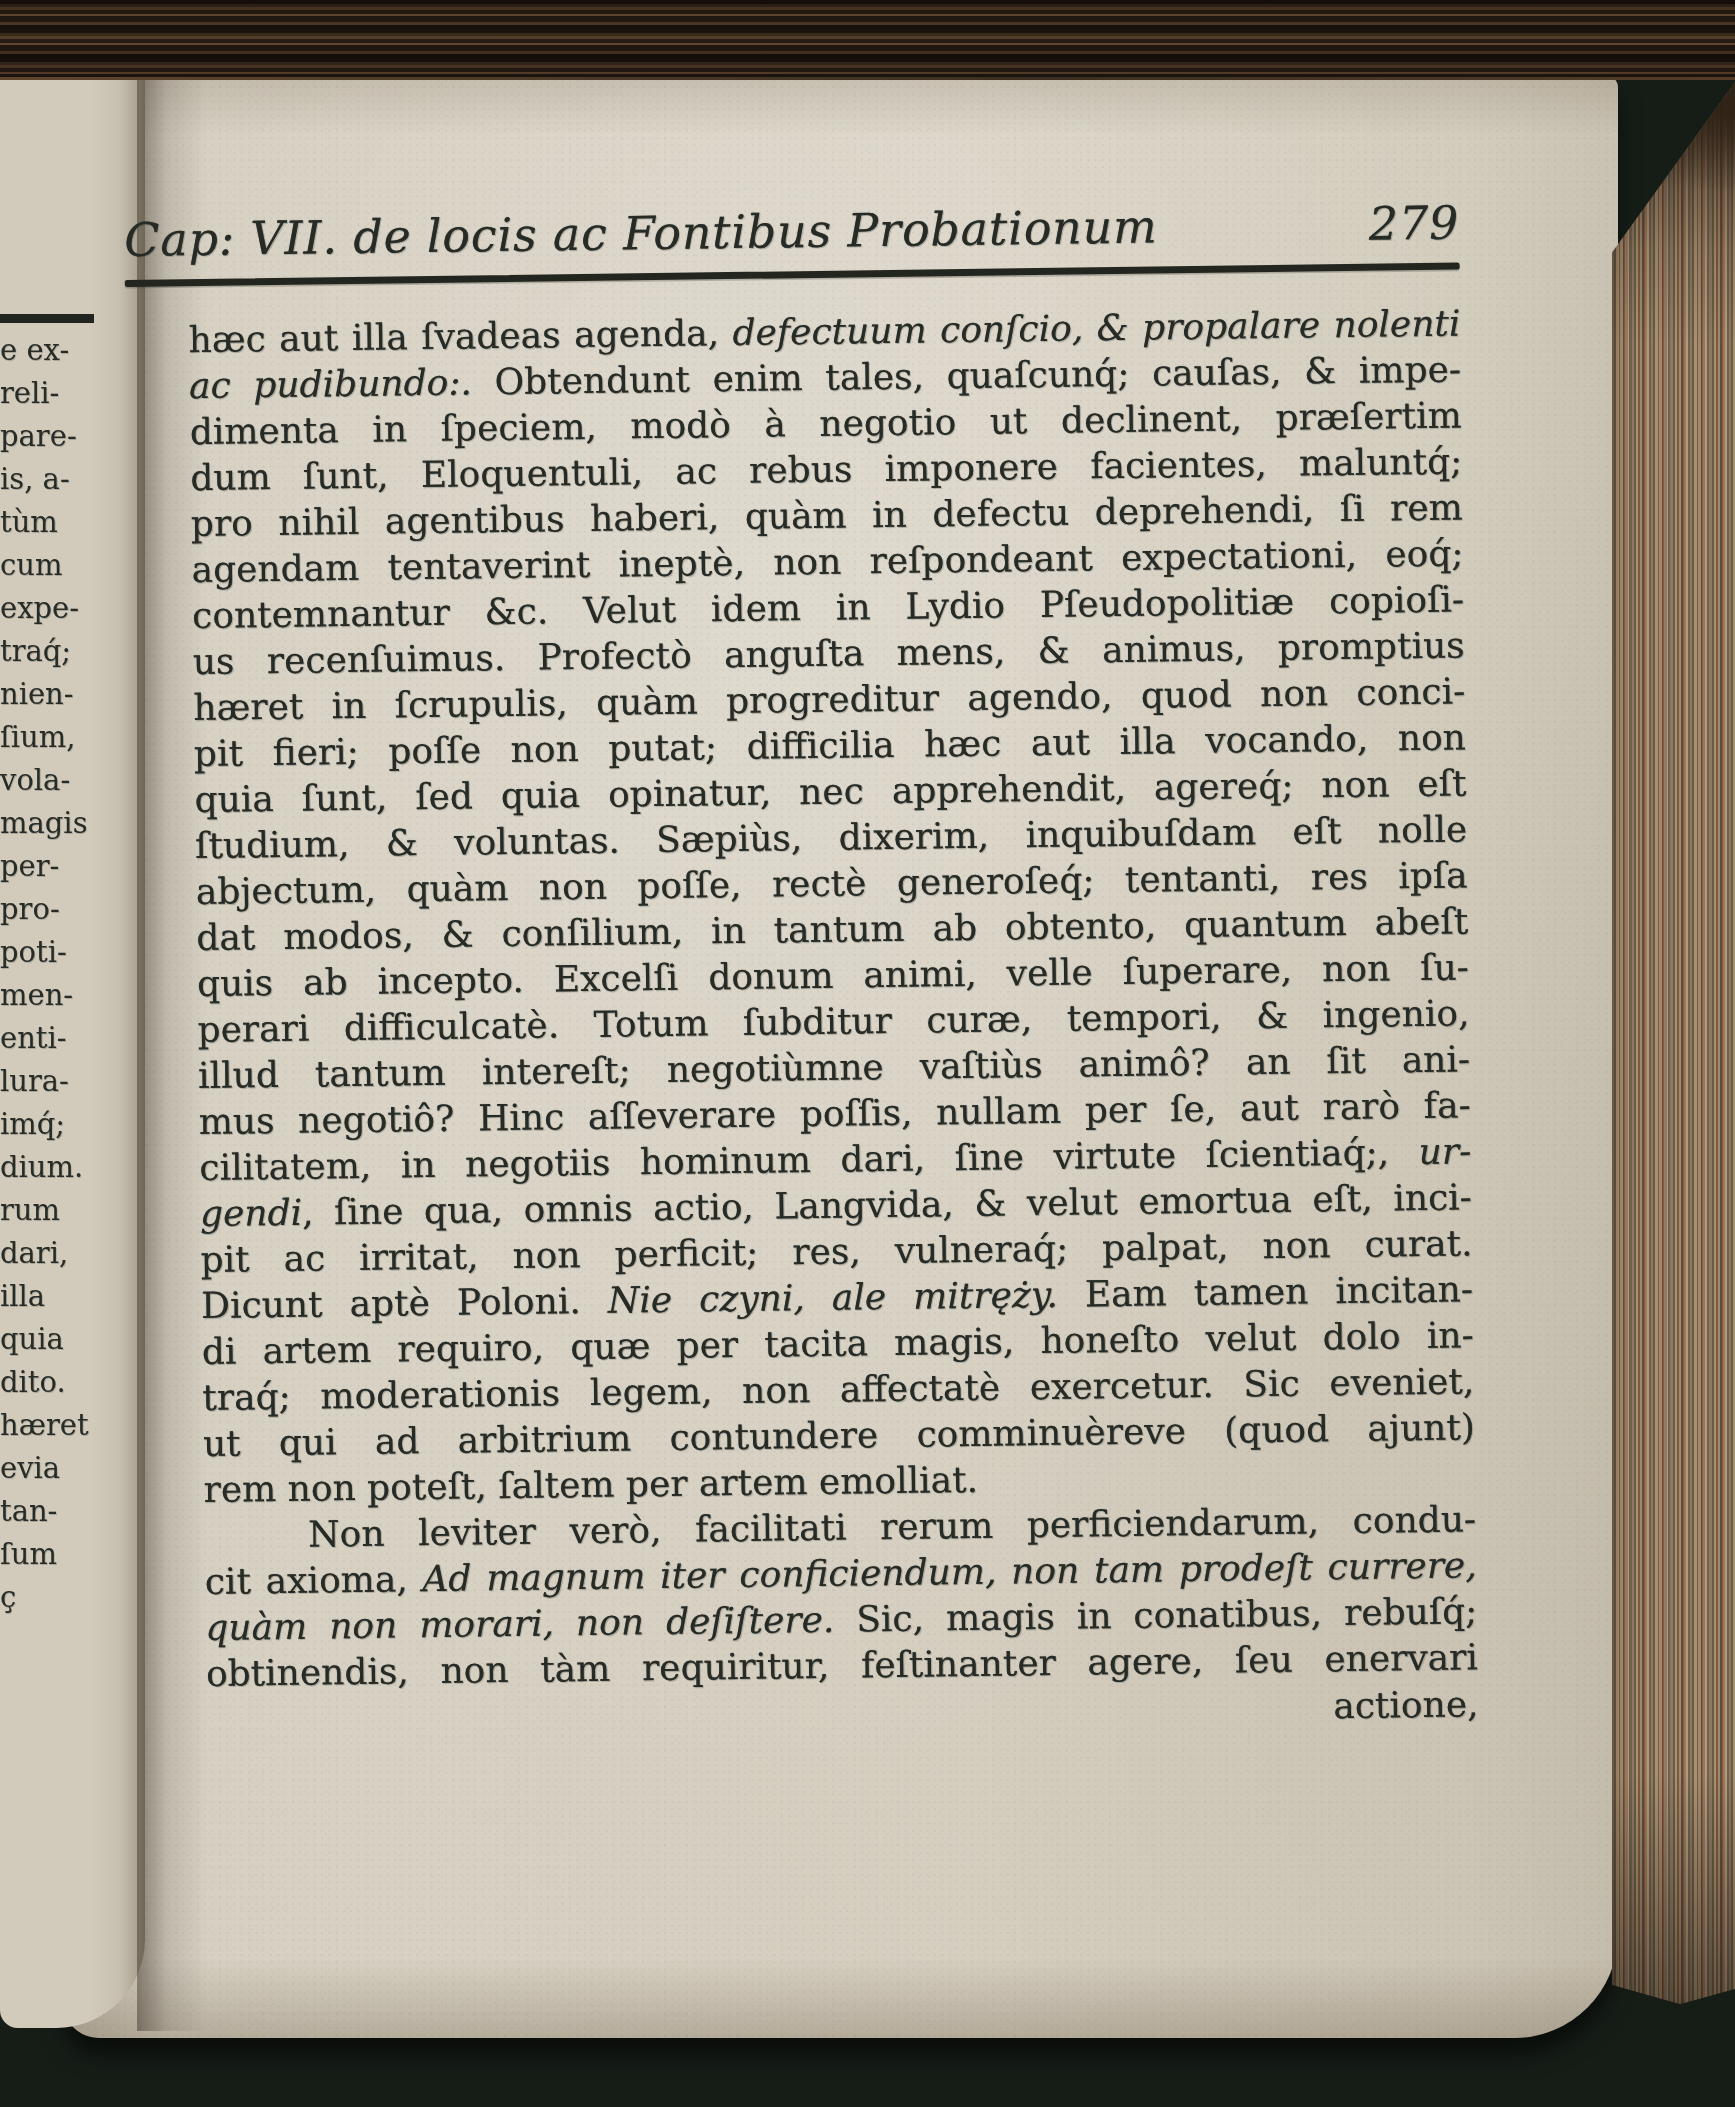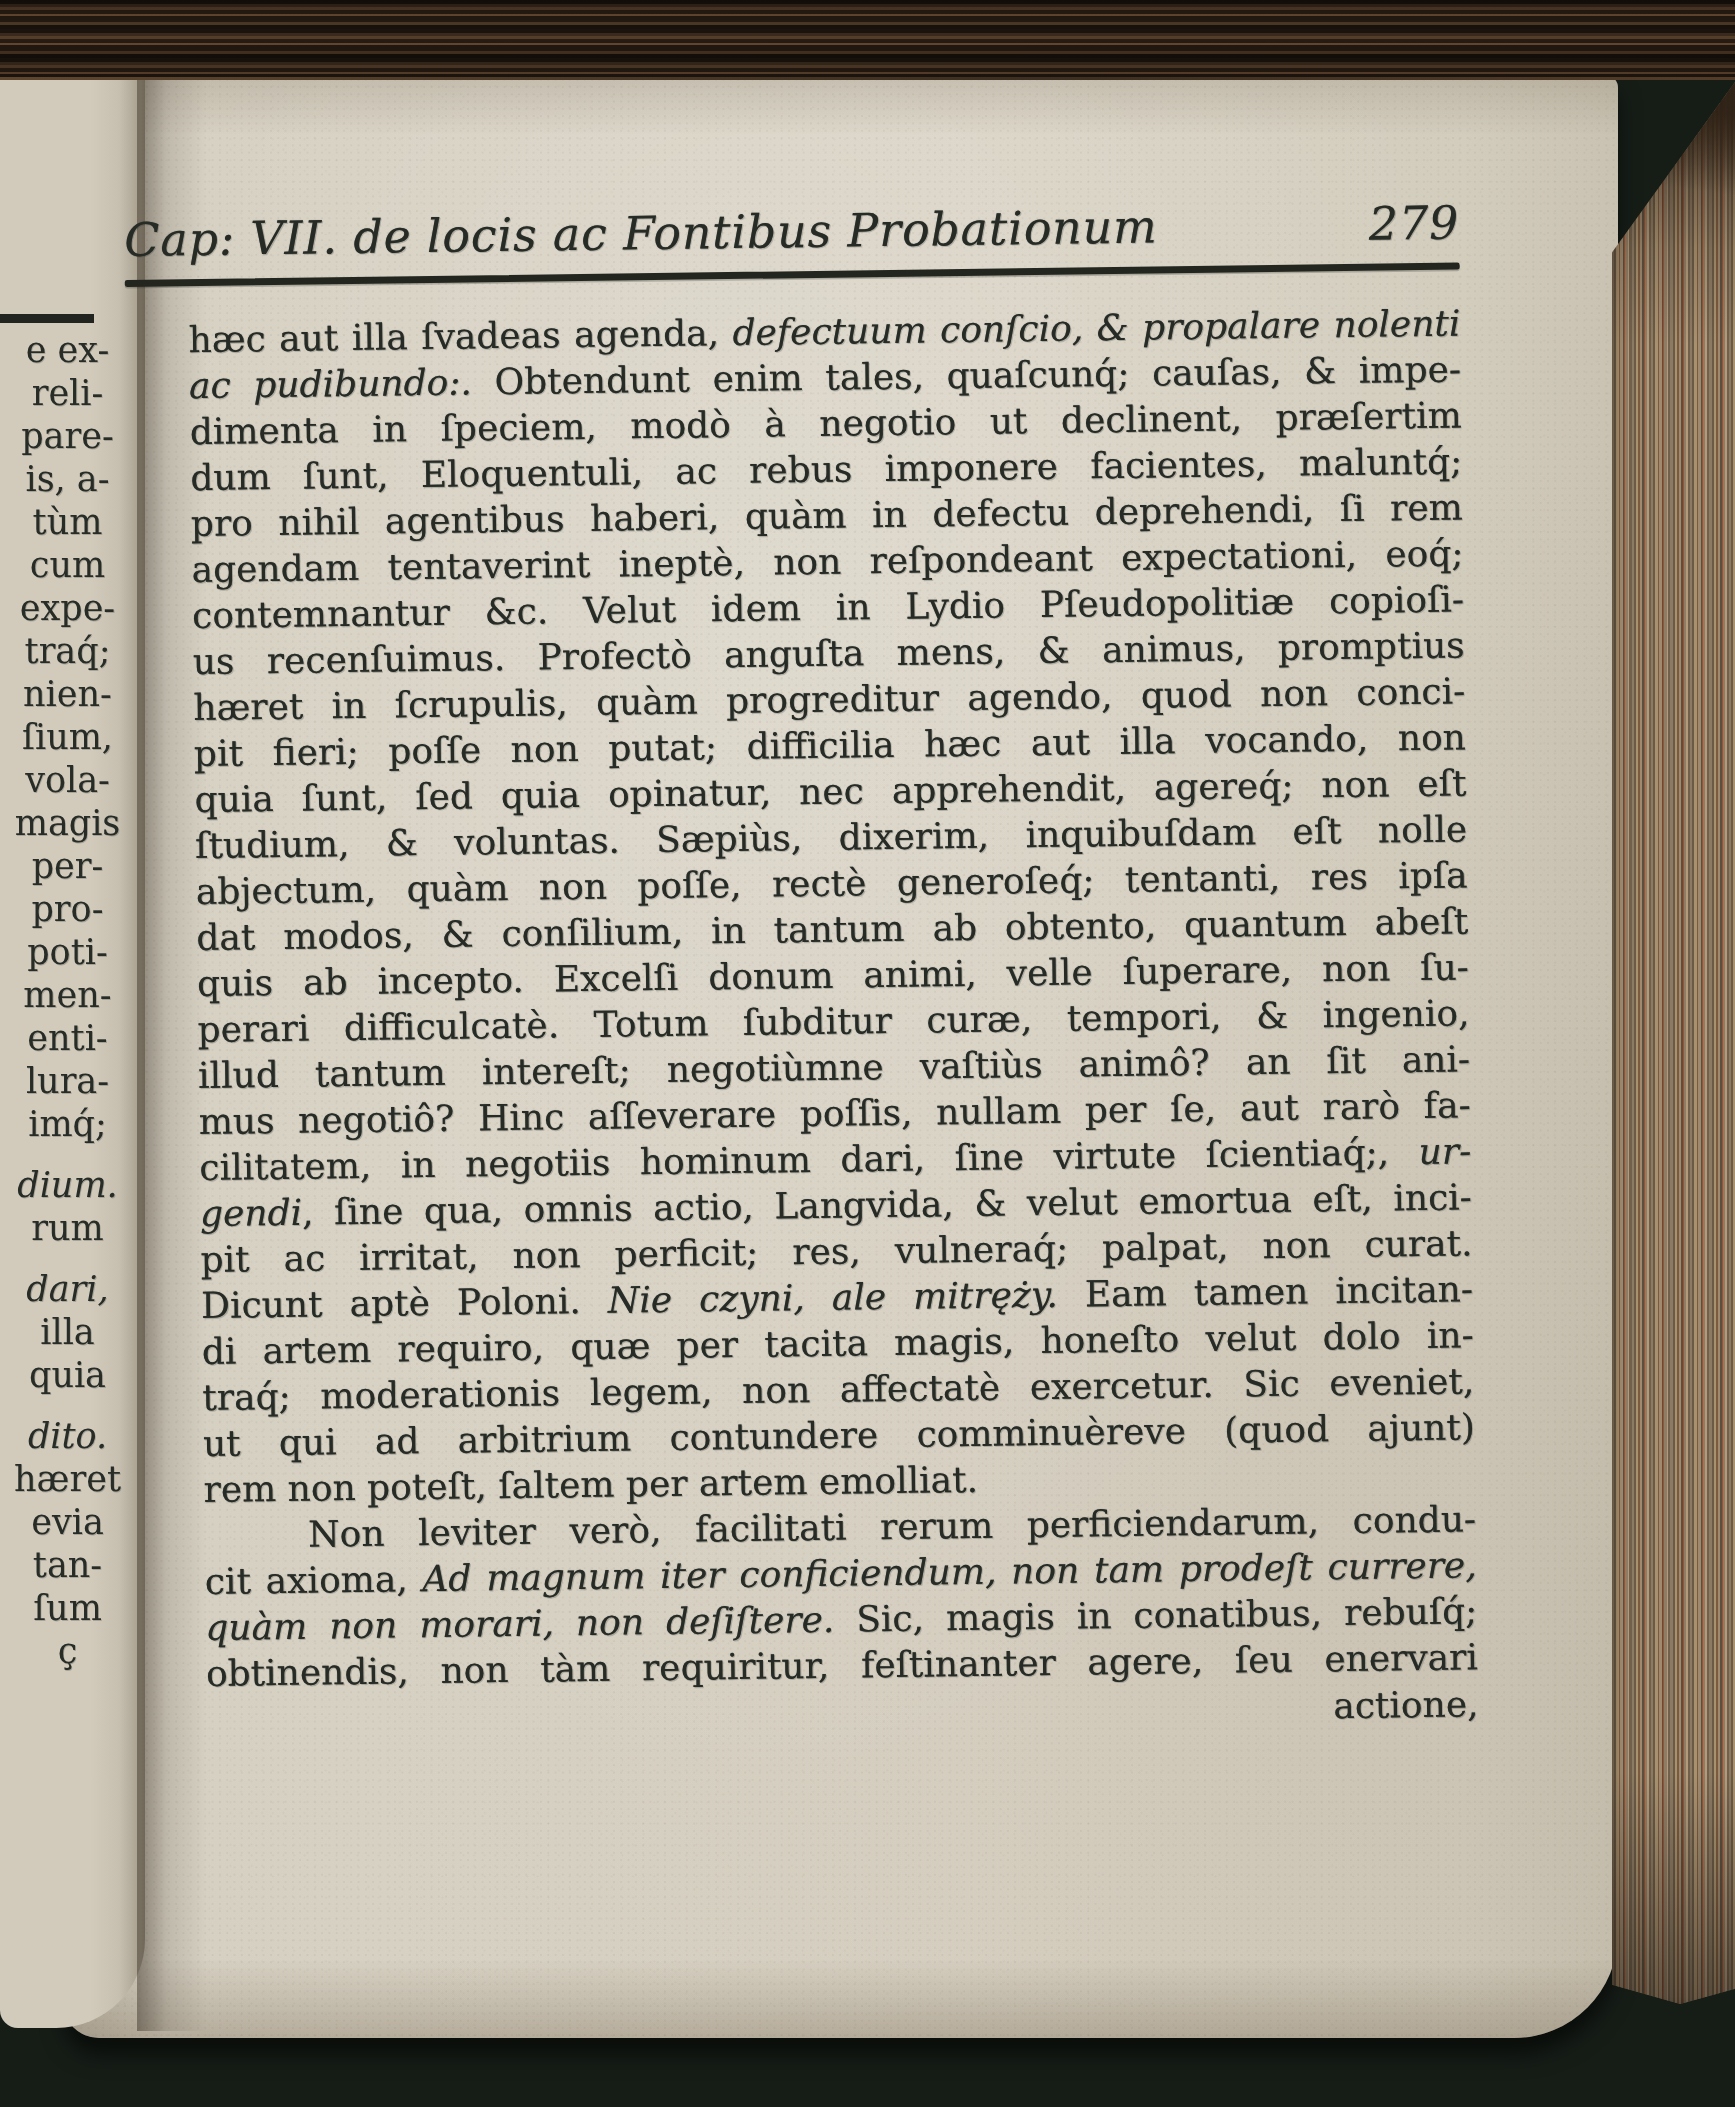--- a/index.html
+++ b/index.html
@@ -58,25 +58,25 @@
     border-radius:0 0 89px 18px;
     background:linear-gradient(90deg, #d2cbbc 0 62%, #c7c0b1 82%, #a79e8d 97%, #948b7a 100%);
   }
   .gutter{
     position:absolute;left:137px;top:76px;width:70px;height:1955px;z-index:3;
     background:linear-gradient(90deg, rgba(48,40,30,0.45), rgba(48,40,30,0.14) 42%, rgba(0,0,0,0) 100%);
   }
   .margin-rule-stub{position:absolute;left:0;top:314px;width:94px;height:9px;z-index:4;background:#22251f;}
   .margin-col{
     position:absolute;left:0;top:329px;width:135px;z-index:4;
-    text-align:center;color:#272c27;font-size:35px;line-height:43px;
+    text-align:left;color:#272c27;font-size:29px;line-height:43px;
     text-shadow:0.8px 0.8px 0 rgba(45,48,44,0.25);
   }
   .margin-col .mline{white-space:nowrap;}
-  .margin-col .it{font-style:italic;margin-top:18px;}
+  .margin-col .it{}
   
   .page-content{
     position:absolute;left:143px;top:210px;width:1335px;z-index:4;
     color:#262b26;transform:rotate(-0.75deg);transform-origin:65px 1464px;
     text-shadow:1.1px 1.1px 0 rgba(45,48,44,0.22), 0 0 0.8px rgba(20,22,20,0.55);
   }
   .header-row{display:flex;justify-content:space-between;align-items:baseline;
     font-style:italic;font-size:46px;line-height:59px;letter-spacing:0.8px;}
   .header-rule{margin-top:9.8px;height:7.3px;background:#23261f;border-radius:2.4px;
     box-shadow:0 1.6px 0 rgba(35,38,31,0.25);}

